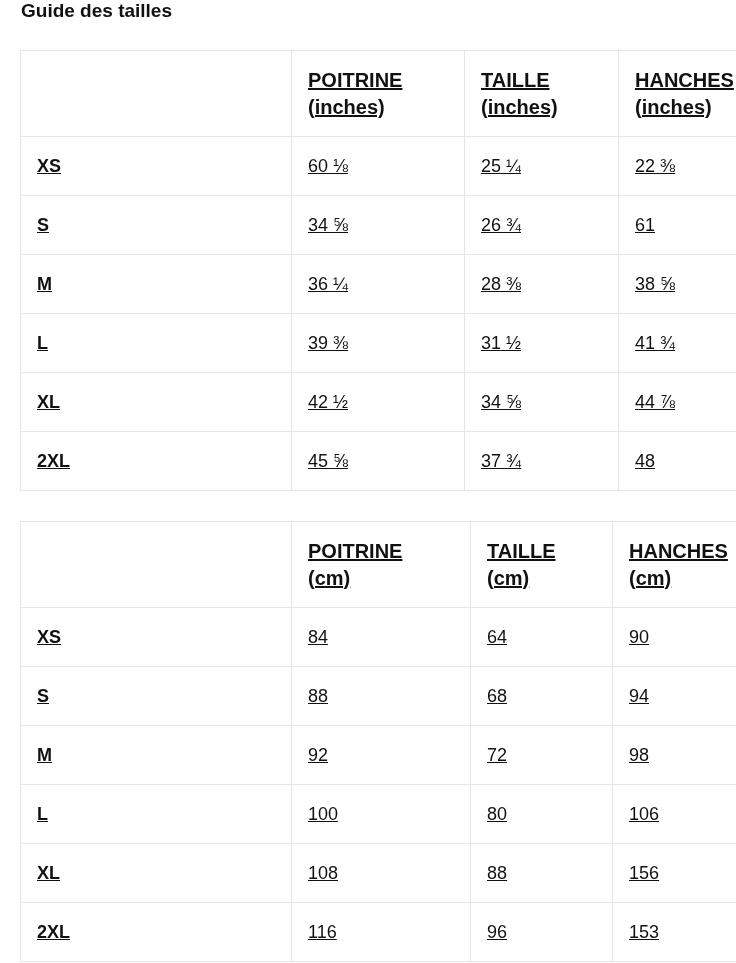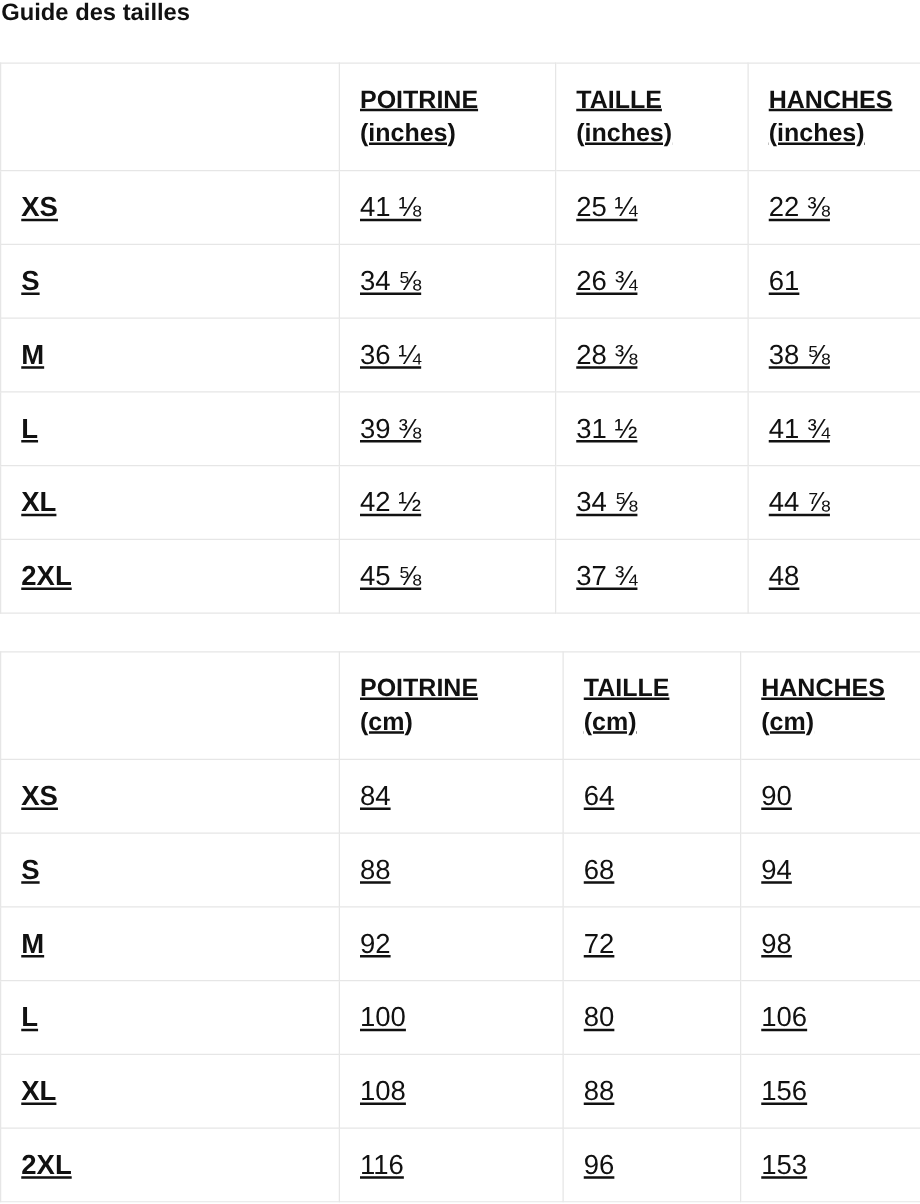--- a/index.html
+++ b/index.html
@@ -8,20 +8,21 @@
     background: #ffffff;
     width: 736px;
   }
   body {
     font-family: "Liberation Sans", "DejaVu Sans", sans-serif;
     color: #111111;
     -webkit-font-smoothing: antialiased;
   }
   .page {
     width: 712px;
+    padding-left: 20px;
   }
   h1.guide-title {
     margin: 0 0 0 1px;
     padding: 0;
     font-size: 19px;
     line-height: 22px;
     font-weight: 700;
     color: #111111;
   }
   table.size-table {
@@ -48,21 +49,21 @@
     font-size: 20px;
     line-height: 27px;
     font-weight: 700;
   }
   .hline {
     display: block;
   }
   table.size-table tbody th,
   table.size-table tbody td {
     height: 59px;
-    font-size: 22px;
+    font-size: 18px;
     line-height: 26px;
   }
   table.size-table tbody th.size-cell {
     font-weight: 700;
   }
   table.size-table tbody td {
     font-weight: 400;
   }
   
   table.t-inches col.c0 { width: 271px; }
@@ -102,21 +103,21 @@
         </th>
         <th>
           <span class="hline">HANCHES</span>
           <span class="hline">(inches)</span>
         </th>
       </tr>
     </thead>
     <tbody>
       <tr>
         <th class="size-cell">XS</th>
-        <td>41 ⅛</td>
+        <td>60 ⅛</td>
         <td>25 ¼</td>
         <td>22 ⅜</td>
       </tr>
       <tr>
         <th class="size-cell">S</th>
         <td>34 ⅝</td>
         <td>26 ¾</td>
         <td>61</td>
       </tr>
       <tr>

